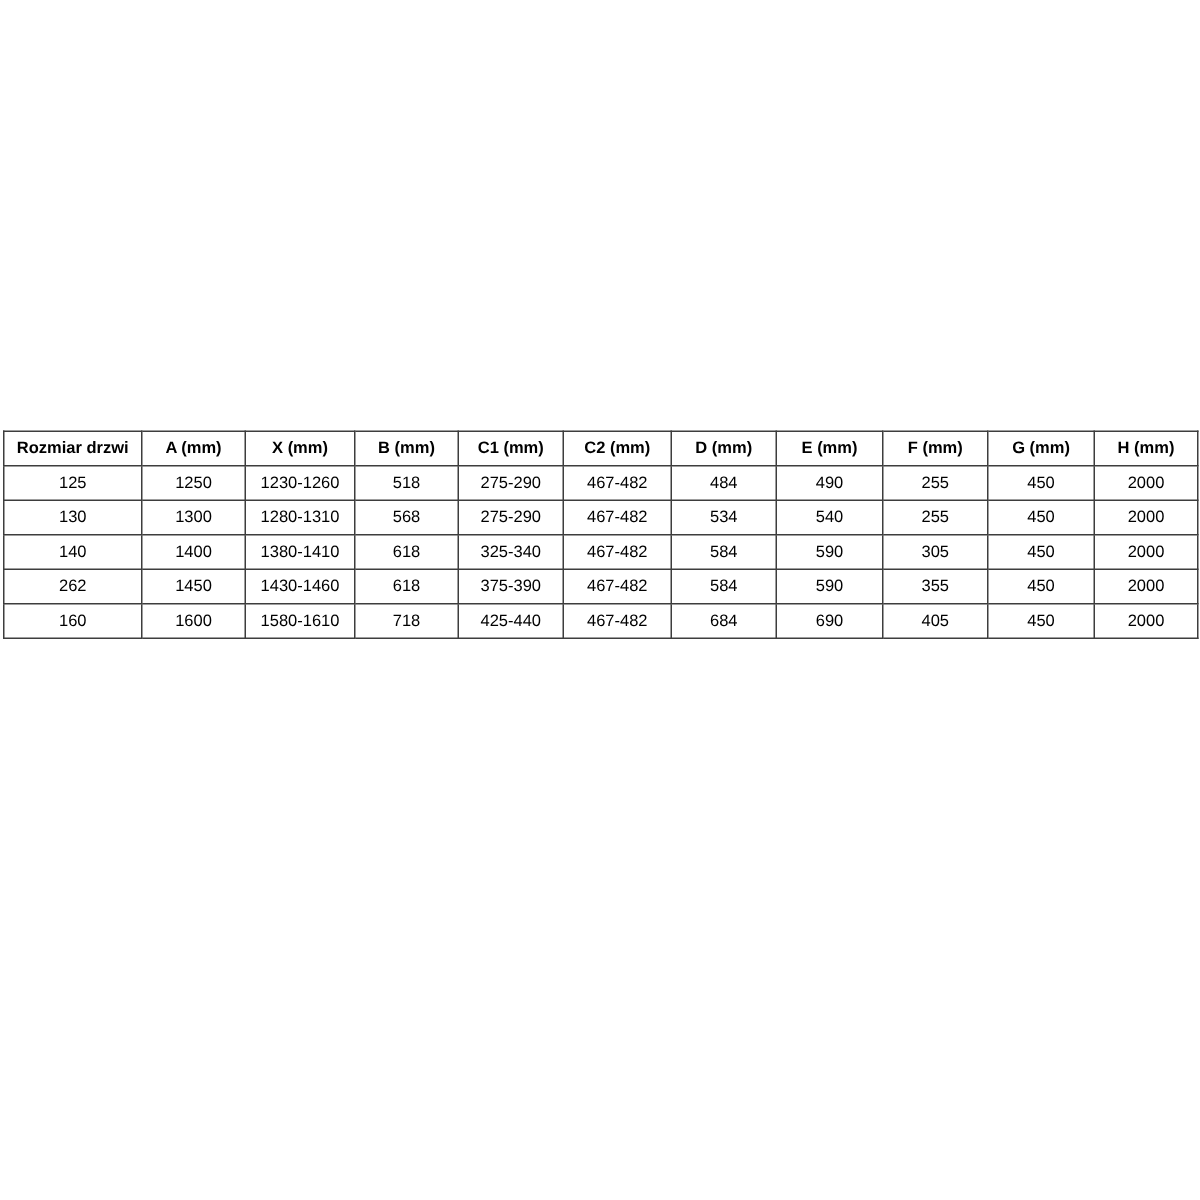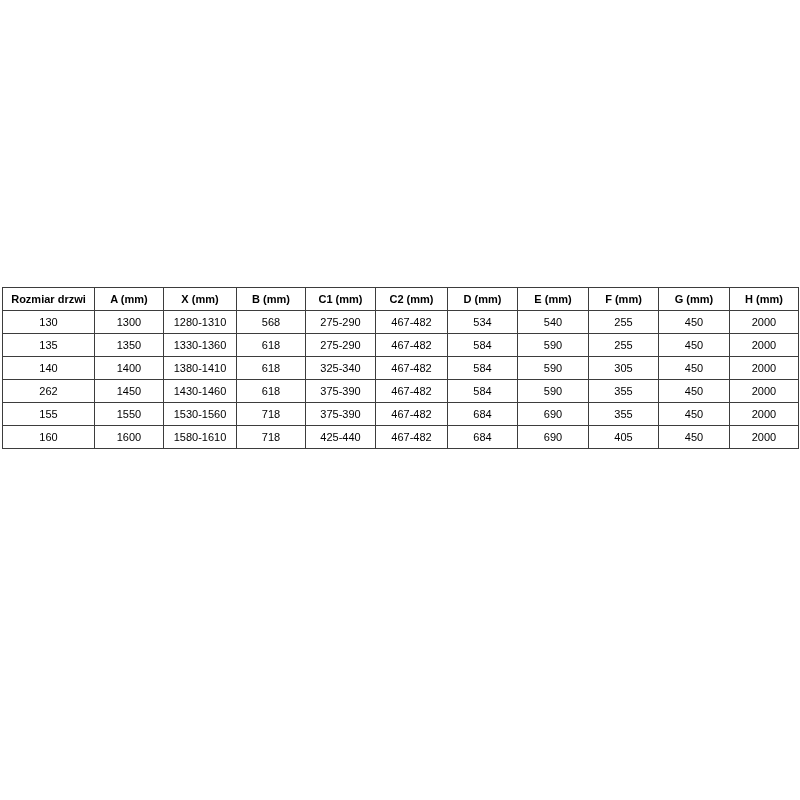--- a/index.html
+++ b/index.html
@@ -80,41 +80,41 @@
             <th>C2 (mm)</th>
             <th>D (mm)</th>
             <th>E (mm)</th>
             <th>F (mm)</th>
             <th>G (mm)</th>
             <th>H (mm)</th>
           </tr>
       </thead>
       <tbody>
           <tr>
+            <td>125</td>
+            <td>1250</td>
+            <td>1230-1260</td>
+            <td>518</td>
+            <td>275-290</td>
+            <td>467-482</td>
+            <td>484</td>
+            <td>490</td>
+            <td>255</td>
+            <td>450</td>
+            <td>2000</td>
+          </tr>
+          <tr>
             <td>130</td>
             <td>1300</td>
             <td>1280-1310</td>
             <td>568</td>
             <td>275-290</td>
             <td>467-482</td>
             <td>534</td>
             <td>540</td>
-            <td>255</td>
-            <td>450</td>
-            <td>2000</td>
-          </tr>
-          <tr>
-            <td>135</td>
-            <td>1350</td>
-            <td>1330-1360</td>
-            <td>618</td>
-            <td>275-290</td>
-            <td>467-482</td>
-            <td>584</td>
-            <td>590</td>
             <td>255</td>
             <td>450</td>
             <td>2000</td>
           </tr>
           <tr>
             <td>140</td>
             <td>1400</td>
             <td>1380-1410</td>
             <td>618</td>
             <td>325-340</td>
@@ -132,33 +132,20 @@
             <td>618</td>
             <td>375-390</td>
             <td>467-482</td>
             <td>584</td>
             <td>590</td>
             <td>355</td>
             <td>450</td>
             <td>2000</td>
           </tr>
           <tr>
-            <td>155</td>
-            <td>1550</td>
-            <td>1530-1560</td>
-            <td>718</td>
-            <td>375-390</td>
-            <td>467-482</td>
-            <td>684</td>
-            <td>690</td>
-            <td>355</td>
-            <td>450</td>
-            <td>2000</td>
-          </tr>
-          <tr>
             <td>160</td>
             <td>1600</td>
             <td>1580-1610</td>
             <td>718</td>
             <td>425-440</td>
             <td>467-482</td>
             <td>684</td>
             <td>690</td>
             <td>405</td>
             <td>450</td>

